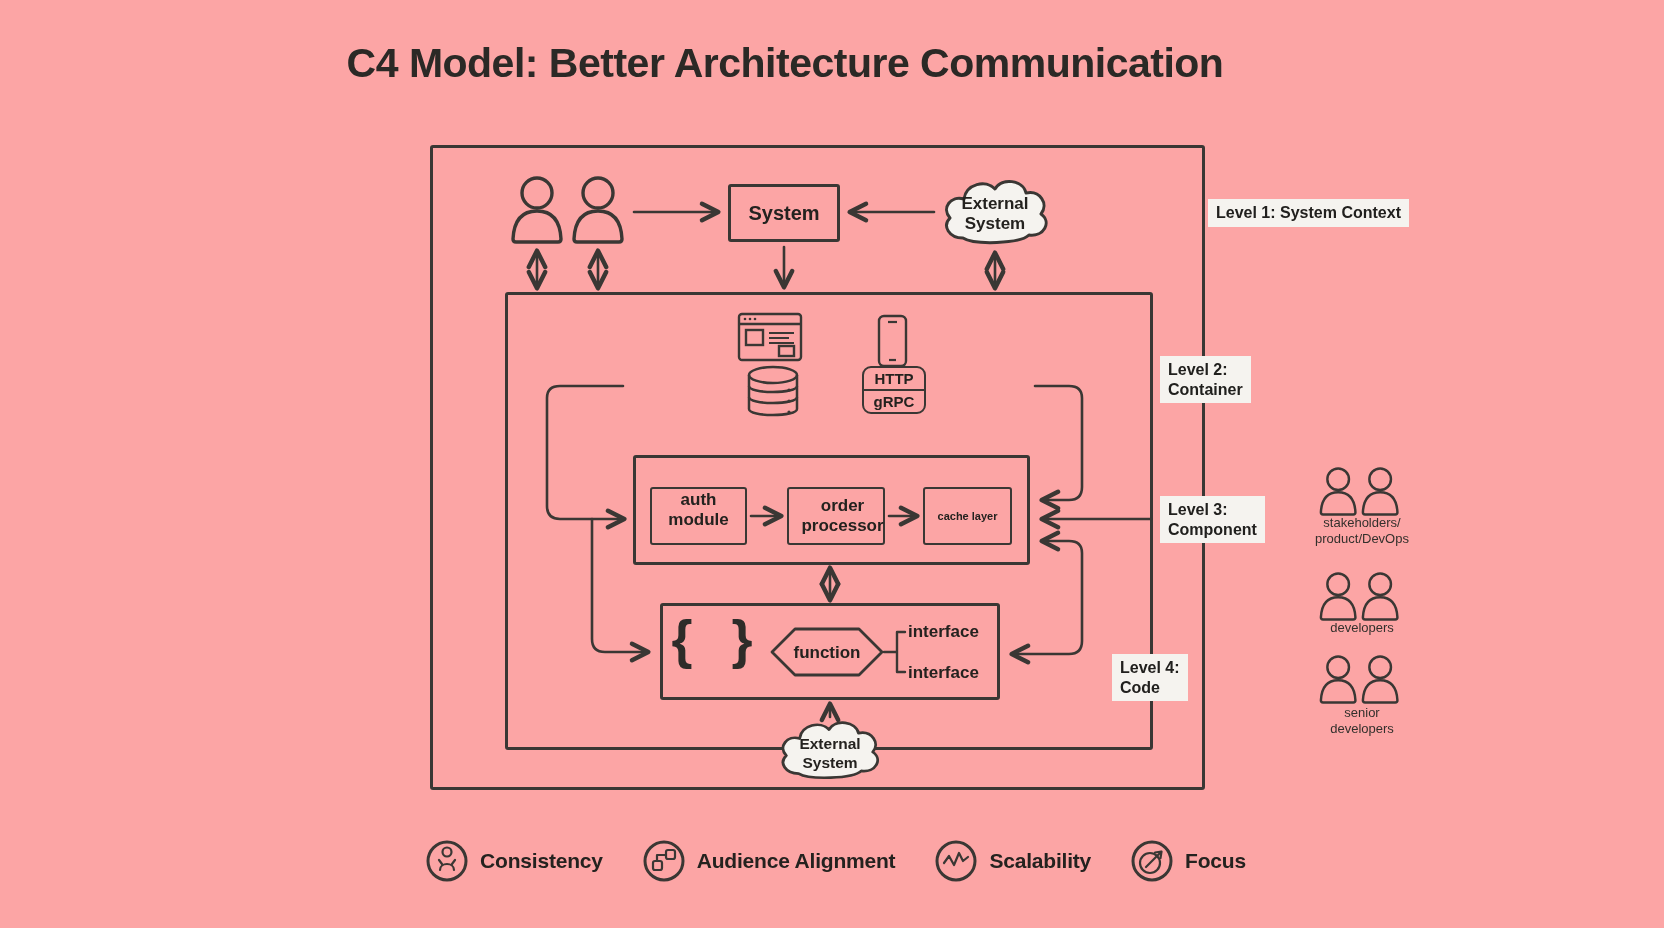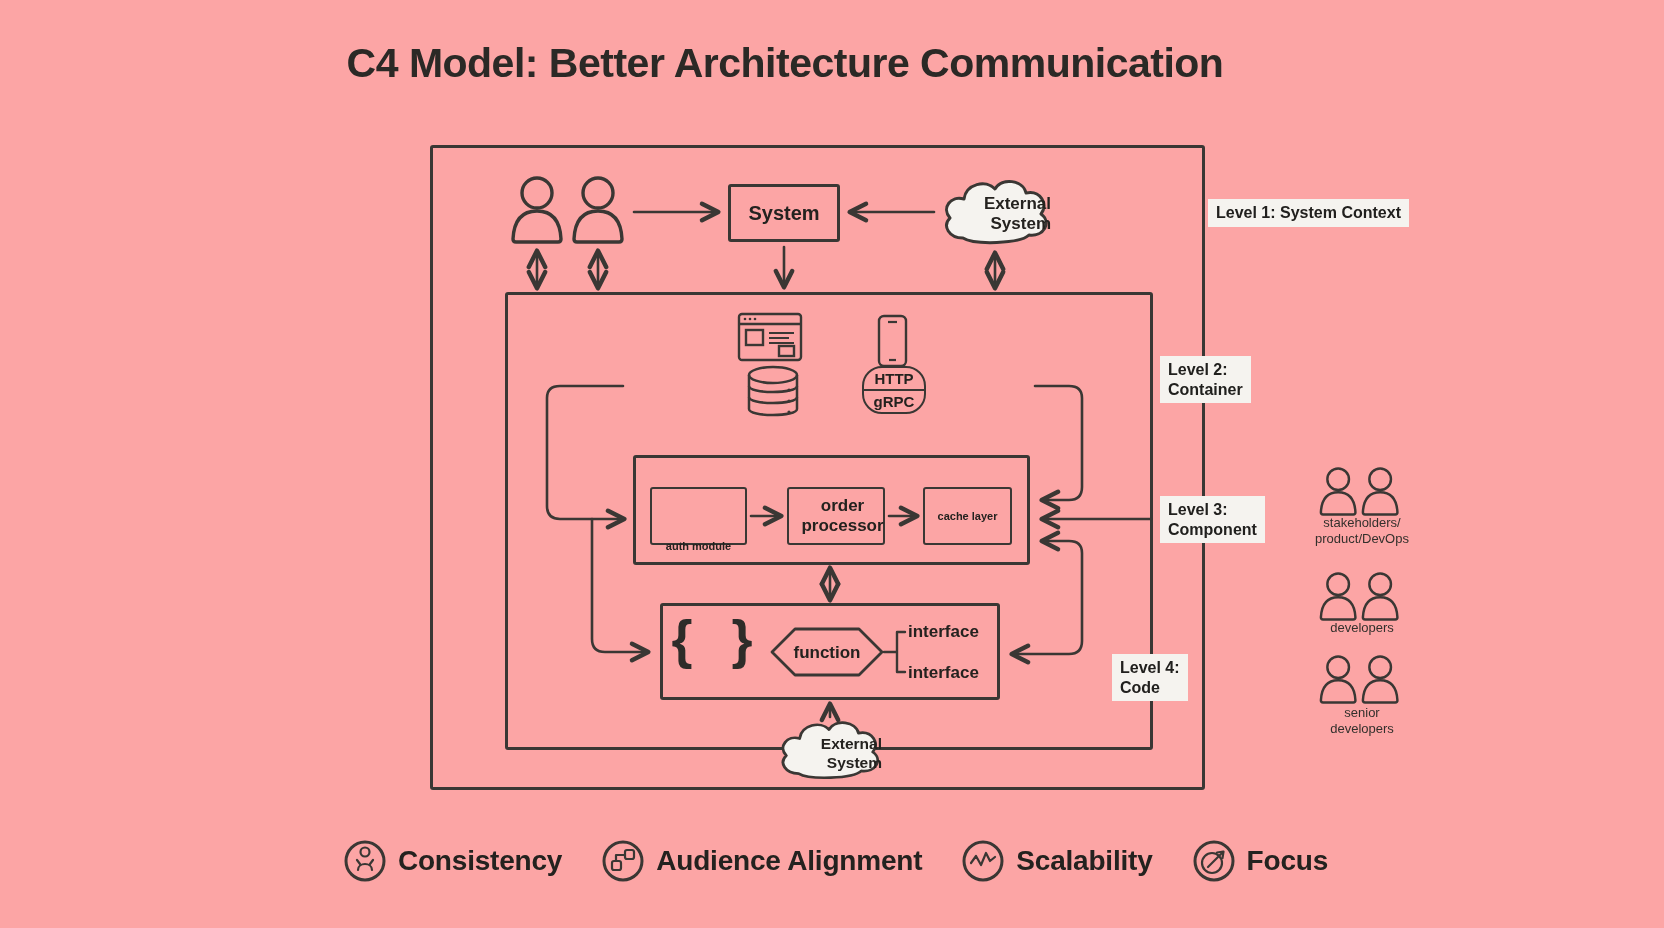--- a/index.html
+++ b/index.html
@@ -20,60 +20,60 @@
   }
   .lvl{
     position:absolute;z-index:4;font-size:16px;font-weight:700;line-height:1.22;
     background:#f5f3ef;padding:4px 8px;color:#21201e;white-space:nowrap;
   }
   .aud{
     position:absolute;z-index:3;width:220px;text-align:center;font-size:13px;
     line-height:1.25;color:#33302c;
   }
   .cloudlbl{
-    position:absolute;z-index:6;text-align:right;font-weight:700;line-height:1.2;
+    position:absolute;z-index:6;text-align:center;font-weight:700;line-height:1.2;
   }
   .httpbox{
     position:absolute;left:862px;top:366px;width:64px;height:48px;z-index:3;
-    border:2.5px solid #3a3734;border-radius:20px;box-sizing:border-box;
+    border:2.5px solid #3a3734;border-radius:9px;box-sizing:border-box;
     display:flex;flex-direction:column;
   }
   .httprow{flex:1;display:flex;align-items:center;justify-content:center;
     font-size:15px;font-weight:700;}
   .httprow + .httprow{border-top:2.5px solid #3a3734;}
   .braces{
     position:absolute;left:668px;top:612px;width:100px;z-index:3;text-align:center;
     font-size:54px;font-weight:700;letter-spacing:12px;color:#2e2c29;line-height:1;
   }
   .iface{position:absolute;z-index:3;font-size:17px;font-weight:700;color:#24221f;}
   .wires{position:absolute;left:0;top:0;z-index:5;pointer-events:none;}
   .benefits{
     position:absolute;left:420px;top:838px;width:830px;z-index:3;
     display:flex;justify-content:center;align-items:center;gap:38px;
   }
   .benefit{display:flex;align-items:center;gap:10px;}
-  .benefit .blabel{font-size:28px;font-weight:700;letter-spacing:-0.2px;color:#24221f;white-space:nowrap;}
+  .benefit .blabel{font-size:21px;font-weight:700;letter-spacing:-0.2px;color:#24221f;white-space:nowrap;}
 </style>
 </head>
 <body>
 
 <div class="stage">
 
   <div class="title">C4 Model: Better Architecture Communication</div>
 
   <div class="box" style="left:430px;top:145px;width:775px;height:645px;"></div>
   <div class="box" style="left:505px;top:292px;width:648px;height:458px;"></div>
   <div class="box" style="left:633px;top:455px;width:397px;height:110px;"></div>
   <div class="box" style="left:660px;top:603px;width:340px;height:97px;"></div>
 
   <div class="box" style="left:728px;top:184px;width:112px;height:58px;"></div>
   <div class="nodelabel" style="left:728px;top:184px;width:112px;height:58px;font-size:20px;">System</div>
 
   <div class="box thinbox" style="left:650px;top:487px;width:97px;height:58px;"></div>
-  <div class="nodelabel" style="left:650px;top:487px;width:97px;height:46px;font-size:11px;margin-top:36px;">auth module</div>
+  <div class="nodelabel" style="left:650px;top:487px;width:97px;height:46px;font-size:17px;">auth module</div>
 
   <div class="box thinbox" style="left:787px;top:487px;width:98px;height:58px;"></div>
   <div class="nodelabel" style="left:787px;top:487px;width:111px;height:58px;font-size:17px;">order processor</div>
 
   <div class="box thinbox" style="left:923px;top:487px;width:89px;height:58px;"></div>
   <div class="nodelabel" style="left:923px;top:487px;width:89px;height:58px;font-size:11px;">cache layer</div>
 
   <div class="httpbox">
     <div class="httprow">HTTP</div>
     <div class="httprow">gRPC</div>

